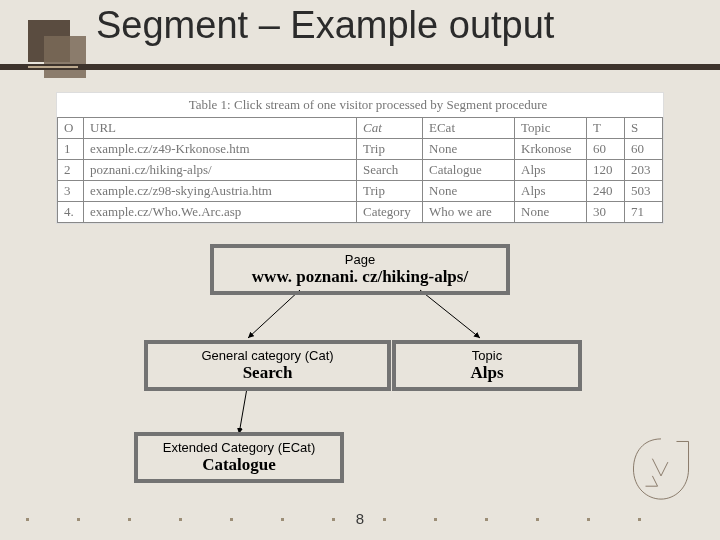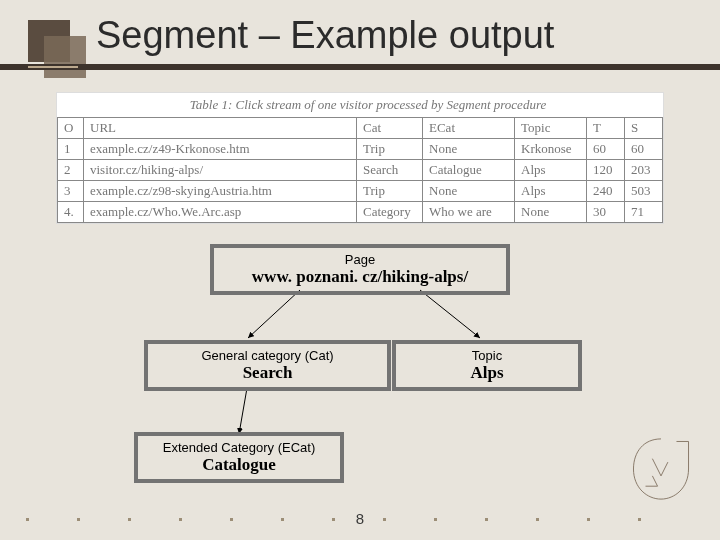--- a/index.html
+++ b/index.html
@@ -20,37 +20,37 @@
   }
   .decor-sq1 {
     position: absolute; left: 28px; top: 20px; width: 42px; height: 42px;
     background: #5a4c40;
   }
   .decor-sq2 {
     position: absolute; left: 44px; top: 36px; width: 42px; height: 42px;
     background: #7a6a58; opacity: 0.85;
   }
   .slide-title {
-    position: absolute; left: 96px; top: 14px;
+    position: absolute; left: 96px; top: 4px;
     font-size: 38px; color: #2b2b2b; font-weight: 400; text-align: right;
   }
   .table-img {
     position: absolute; left: 56px; top: 92px; width: 608px;
     background: #fff;
     border: 1px solid #ddd;
     font-family: "Times New Roman", serif;
   }
   .table-caption {
-    text-align: center; font-size: 13px; padding: 4px 0 4px 16px; color: #777; font-style: italic;
+    text-align: center; font-size: 13px; padding: 4px 0 4px 16px; color: #777;
   }
   table { width: 100%; border-collapse: collapse; font-size: 13px; }
   th, td { border: 1px solid #888; padding: 2px 6px; text-align: left; color: #777; }
   th { font-weight: normal; }
   .col-o { width: 26px; }
-  .col-cat { width: 66px; }
+  .col-cat { width: 66px; font-style: italic; }
   .col-ecat { width: 92px; margin-left: 8px; }
   .col-topic { width: 72px; }
   .col-t { width: 38px; }
   .col-s { width: 38px; }
   .diagram {
     position: absolute; left: 0; top: 244px; width: 720px; height: 260px;
   }
   .node {
     position: absolute; border: 4px solid #737373; background: transparent;
     text-align: center; padding: 4px 10px;
@@ -106,21 +106,21 @@
         <td>1</td>
         <td>example.cz/z49-Krkonose.htm</td>
         <td>Trip</td>
         <td>None</td>
         <td>Krkonose</td>
         <td>60</td>
         <td>60</td>
       </tr>
       <tr>
         <td>2</td>
-        <td>visitor.cz/hiking-alps/</td>
+        <td>poznani.cz/hiking-alps/</td>
         <td>Search</td>
         <td>Catalogue</td>
         <td>Alps</td>
         <td>120</td>
         <td>203</td>
       </tr>
       <tr>
         <td>3</td>
         <td>example.cz/z98-skyingAustria.htm</td>
         <td>Trip</td>

